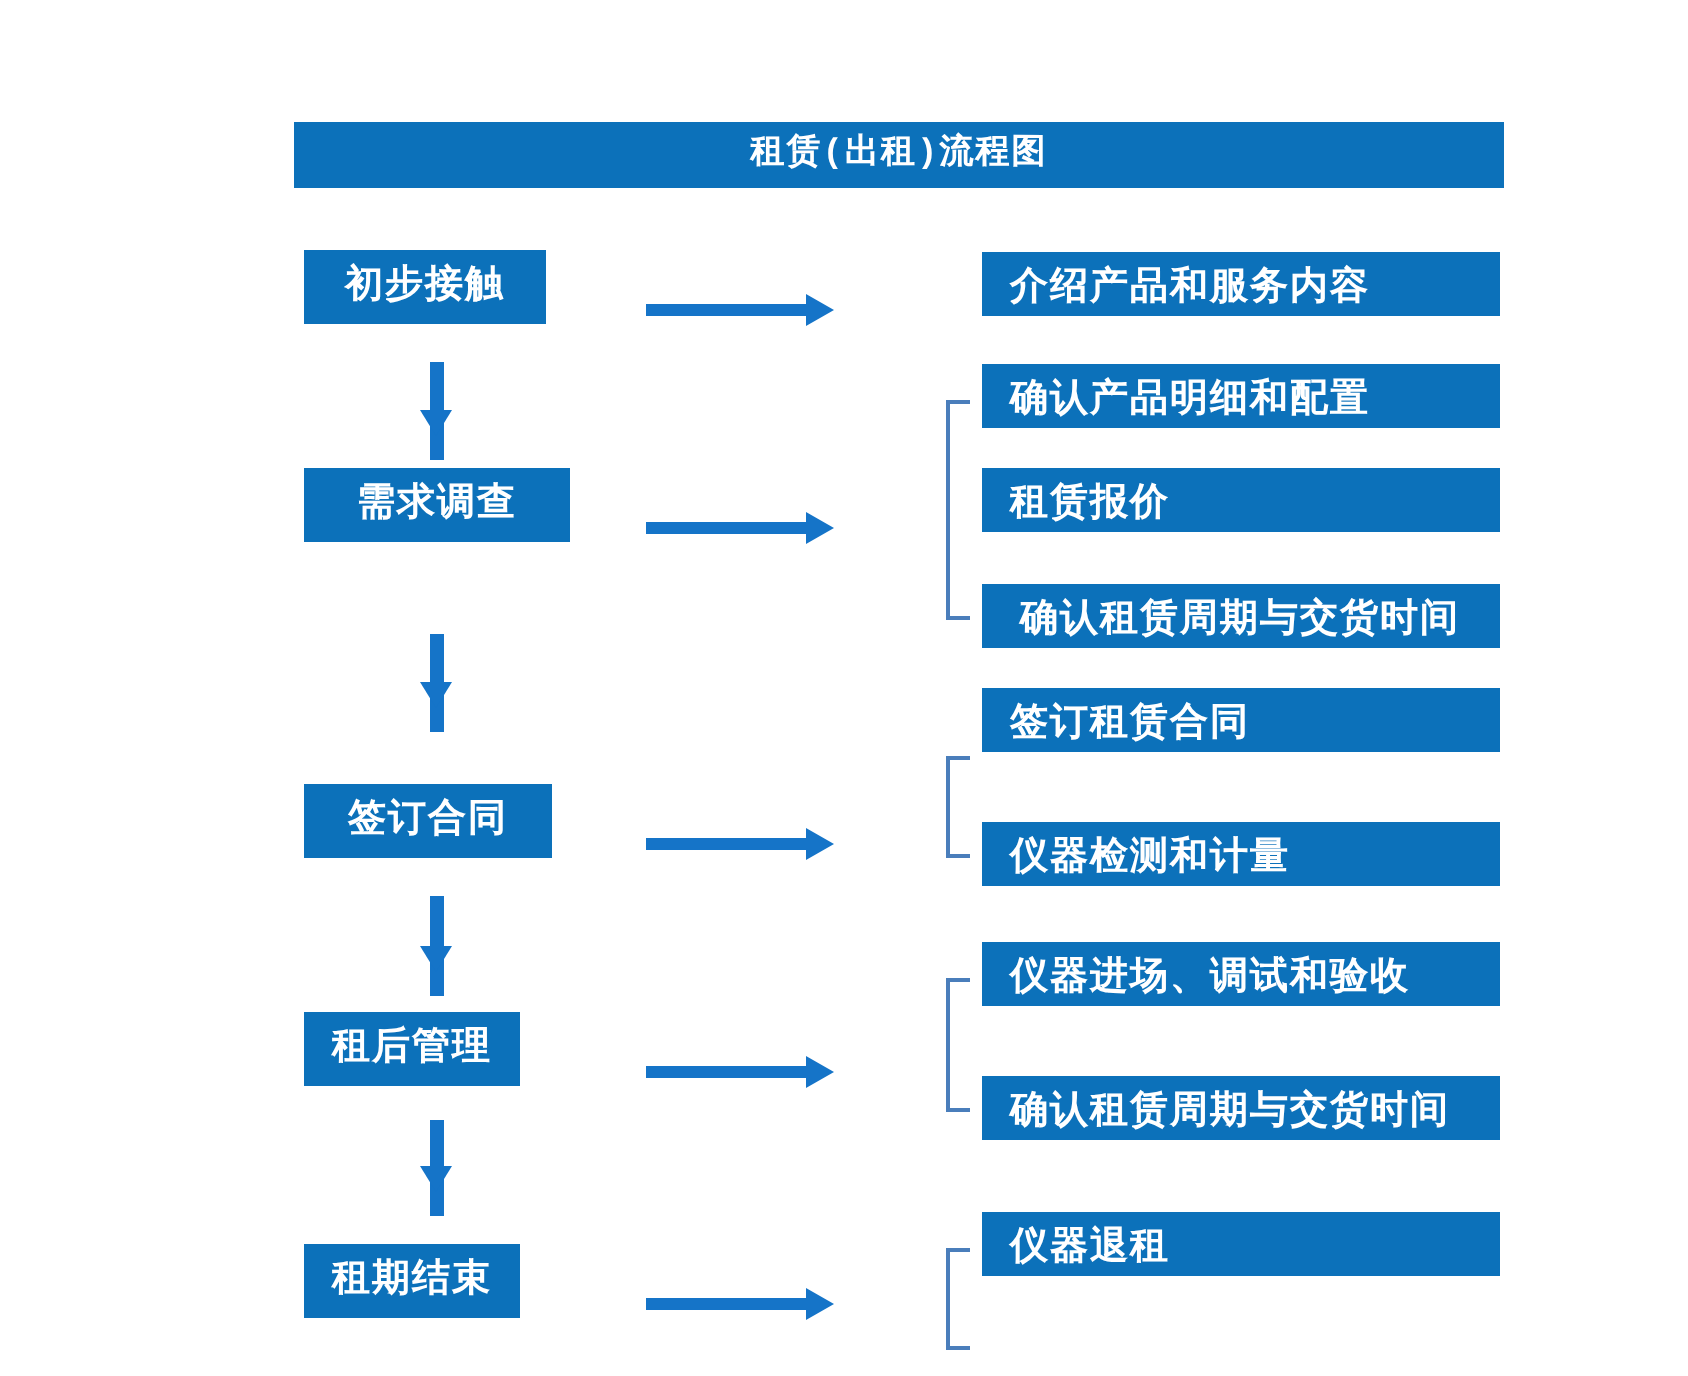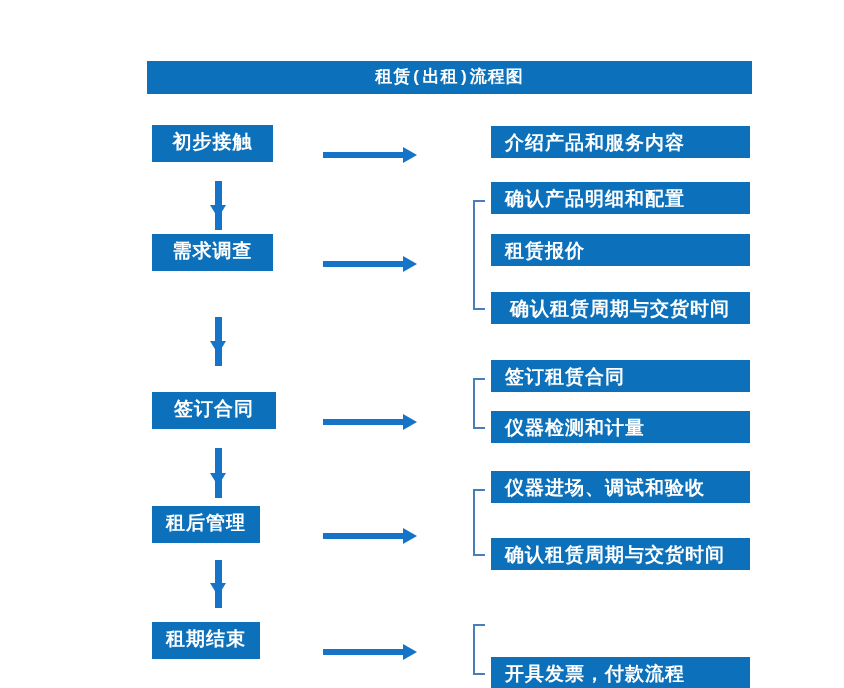--- a/index.html
+++ b/index.html
@@ -108,21 +108,21 @@
   }
 </style>
 </head>
 <body>
 
 <div class="canvas">
 
   <div class="title-bar">租赁(出租)流程图</div>
 
   <div class="stage-box" style="top:77px; width:121px;">初步接触</div>
-  <div class="stage-box" style="top:186px; width:121px;">需求调查</div>
+  <div class="stage-box" style="top:186px; width:133px;">需求调查</div>
   <div class="stage-box" style="top:344px; width:124px;">签订合同</div>
   <div class="stage-box" style="top:458px; width:108px;">租后管理</div>
   <div class="stage-box" style="top:574px; width:108px;">租期结束</div>
 
   <div class="arrow-down" style="top:121px; height:61px;">
     <div class="shaft"></div>
     <div class="head"></div>
   </div>
   <div class="arrow-down" style="top:257px; height:61px;">
     <div class="shaft"></div>
@@ -160,19 +160,19 @@
 
   <div class="bracket" style="top:152px; height:110px;"></div>
   <div class="bracket" style="top:330px; height:51px;"></div>
   <div class="bracket" style="top:441px; height:67px;"></div>
   <div class="bracket" style="top:576px; height:51px;"></div>
 
   <div class="detail-box" style="top:78px;">介绍产品和服务内容</div>
   <div class="detail-box" style="top:134px;">确认产品明细和配置</div>
   <div class="detail-box" style="top:186px;">租赁报价</div>
   <div class="detail-box" style="top:244px;padding-left:19px;">确认租赁周期与交货时间</div>
-  <div class="detail-box" style="top:312px;">签订租赁合同</div>
+  <div class="detail-box" style="top:296px;">签订租赁合同</div>
   <div class="detail-box" style="top:363px;">仪器检测和计量</div>
   <div class="detail-box" style="top:423px;">仪器进场、调试和验收</div>
   <div class="detail-box" style="top:490px;">确认租赁周期与交货时间</div>
-  <div class="detail-box" style="top:609px;">开具发票，付款流程</div>
+  <div class="detail-box" style="top:558px;">仪器退租</div>
 
 </div>
 
 </body></html>

